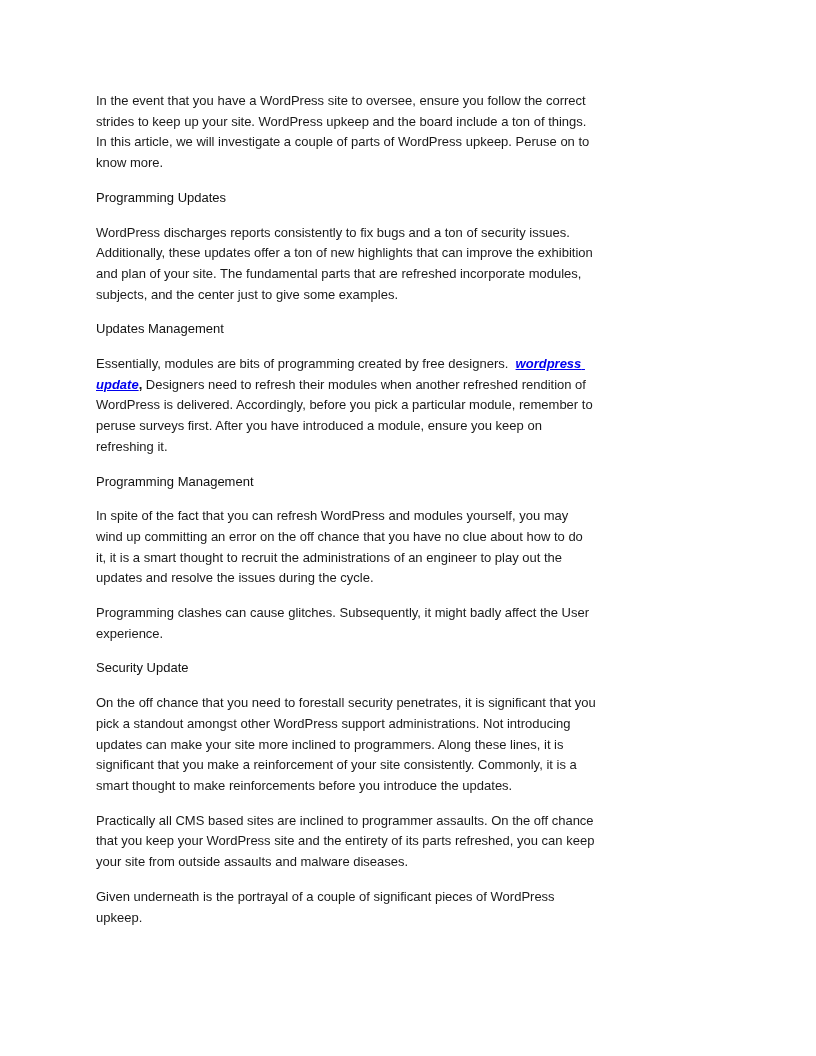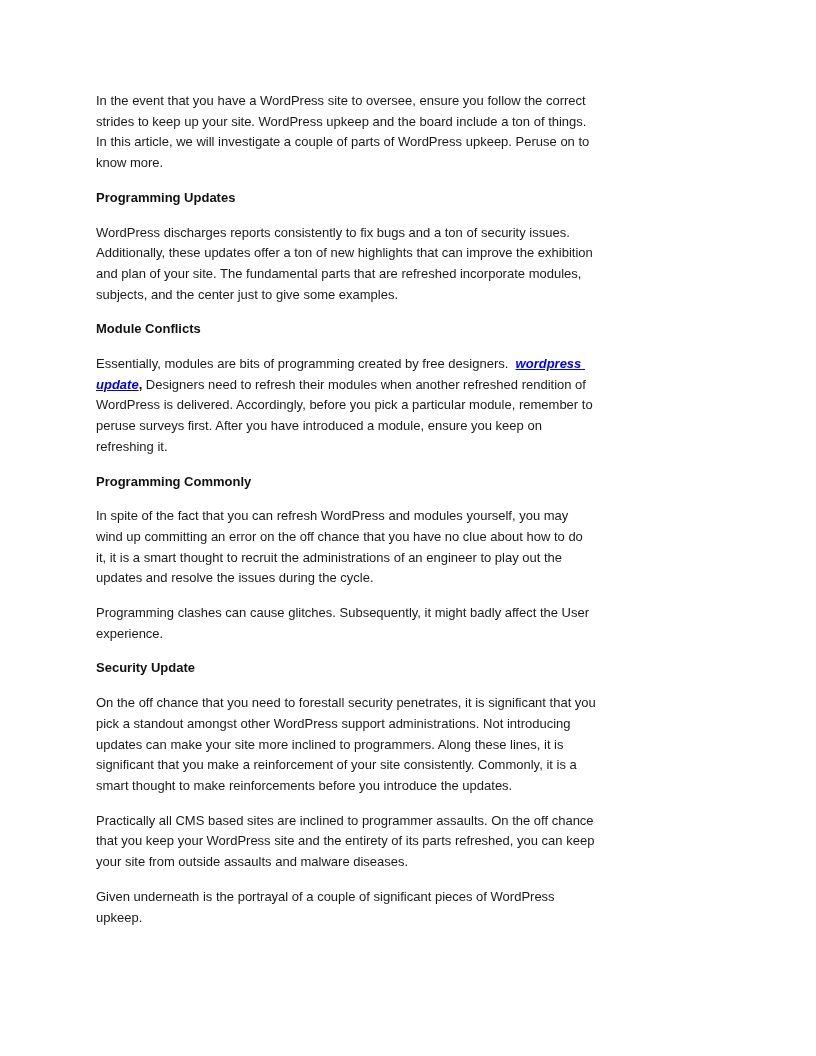--- a/index.html
+++ b/index.html
@@ -20,21 +20,21 @@
     color: #1a1a1a;
     overflow: hidden;
   }
   .para {
     margin: 0 0 14px 0;
     white-space: pre-wrap;
     font-weight: 400;
   }
   .heading {
     margin: 0 0 14px 0;
-    font-weight: 700;
+    font-weight: 400;
     color: #111111;
     white-space: pre-wrap;
   }
   .doc-link {
     font-weight: 700;
     font-style: italic;
     text-decoration: underline;
     cursor: pointer;
   }
   .bold-comma {
@@ -46,25 +46,25 @@
 <body>
 
 <div class="page" style="color: rgb(26, 26, 26);">
 
   <p class="para">In the event that you have a WordPress site to oversee, ensure you follow the correct strides to keep up your site. WordPress upkeep and the board include a ton of things. In this article, we will investigate a couple of parts of WordPress upkeep. Peruse on to know more.</p>
 
   <p class="heading">Programming Updates</p>
 
   <p class="para">WordPress discharges reports consistently to fix bugs and a ton of security issues. Additionally, these updates offer a ton of new highlights that can improve the exhibition and plan of your site. The fundamental parts that are refreshed incorporate modules, subjects, and the center just to give some examples.</p>
 
-  <p class="heading">Module Conflicts</p>
+  <p class="heading">Updates Management</p>
 
   <p class="para"><span>Essentially, modules are bits of programming created by free designers.  </span><a class="doc-link" href="#" style="color: rgb(0, 0, 238);">wordpress update</a><span class="bold-comma">, </span><span>Designers need to refresh their modules when another refreshed rendition of WordPress is delivered. Accordingly, before you pick a particular module, remember to peruse surveys first. After you have introduced a module, ensure you keep on refreshing it.</span></p>
 
-  <p class="heading">Programming Commonly</p>
+  <p class="heading">Programming Management</p>
 
   <p class="para">In spite of the fact that you can refresh WordPress and modules yourself, you may wind up committing an error on the off chance that you have no clue about how to do it, it is a smart thought to recruit the administrations of an engineer to play out the updates and resolve the issues during the cycle.</p>
 
   <p class="para">Programming clashes can cause glitches. Subsequently, it might badly affect the User experience.</p>
 
   <p class="heading">Security Update</p>
 
   <p class="para">On the off chance that you need to forestall security penetrates, it is significant that you pick a standout amongst other WordPress support administrations. Not introducing updates can make your site more inclined to programmers. Along these lines, it is significant that you make a reinforcement of your site consistently. Commonly, it is a smart thought to make reinforcements before you introduce the updates.</p>
 
   <p class="para">Practically all CMS based sites are inclined to programmer assaults. On the off chance that you keep your WordPress site and the entirety of its parts refreshed, you can keep your site from outside assaults and malware diseases.</p>

